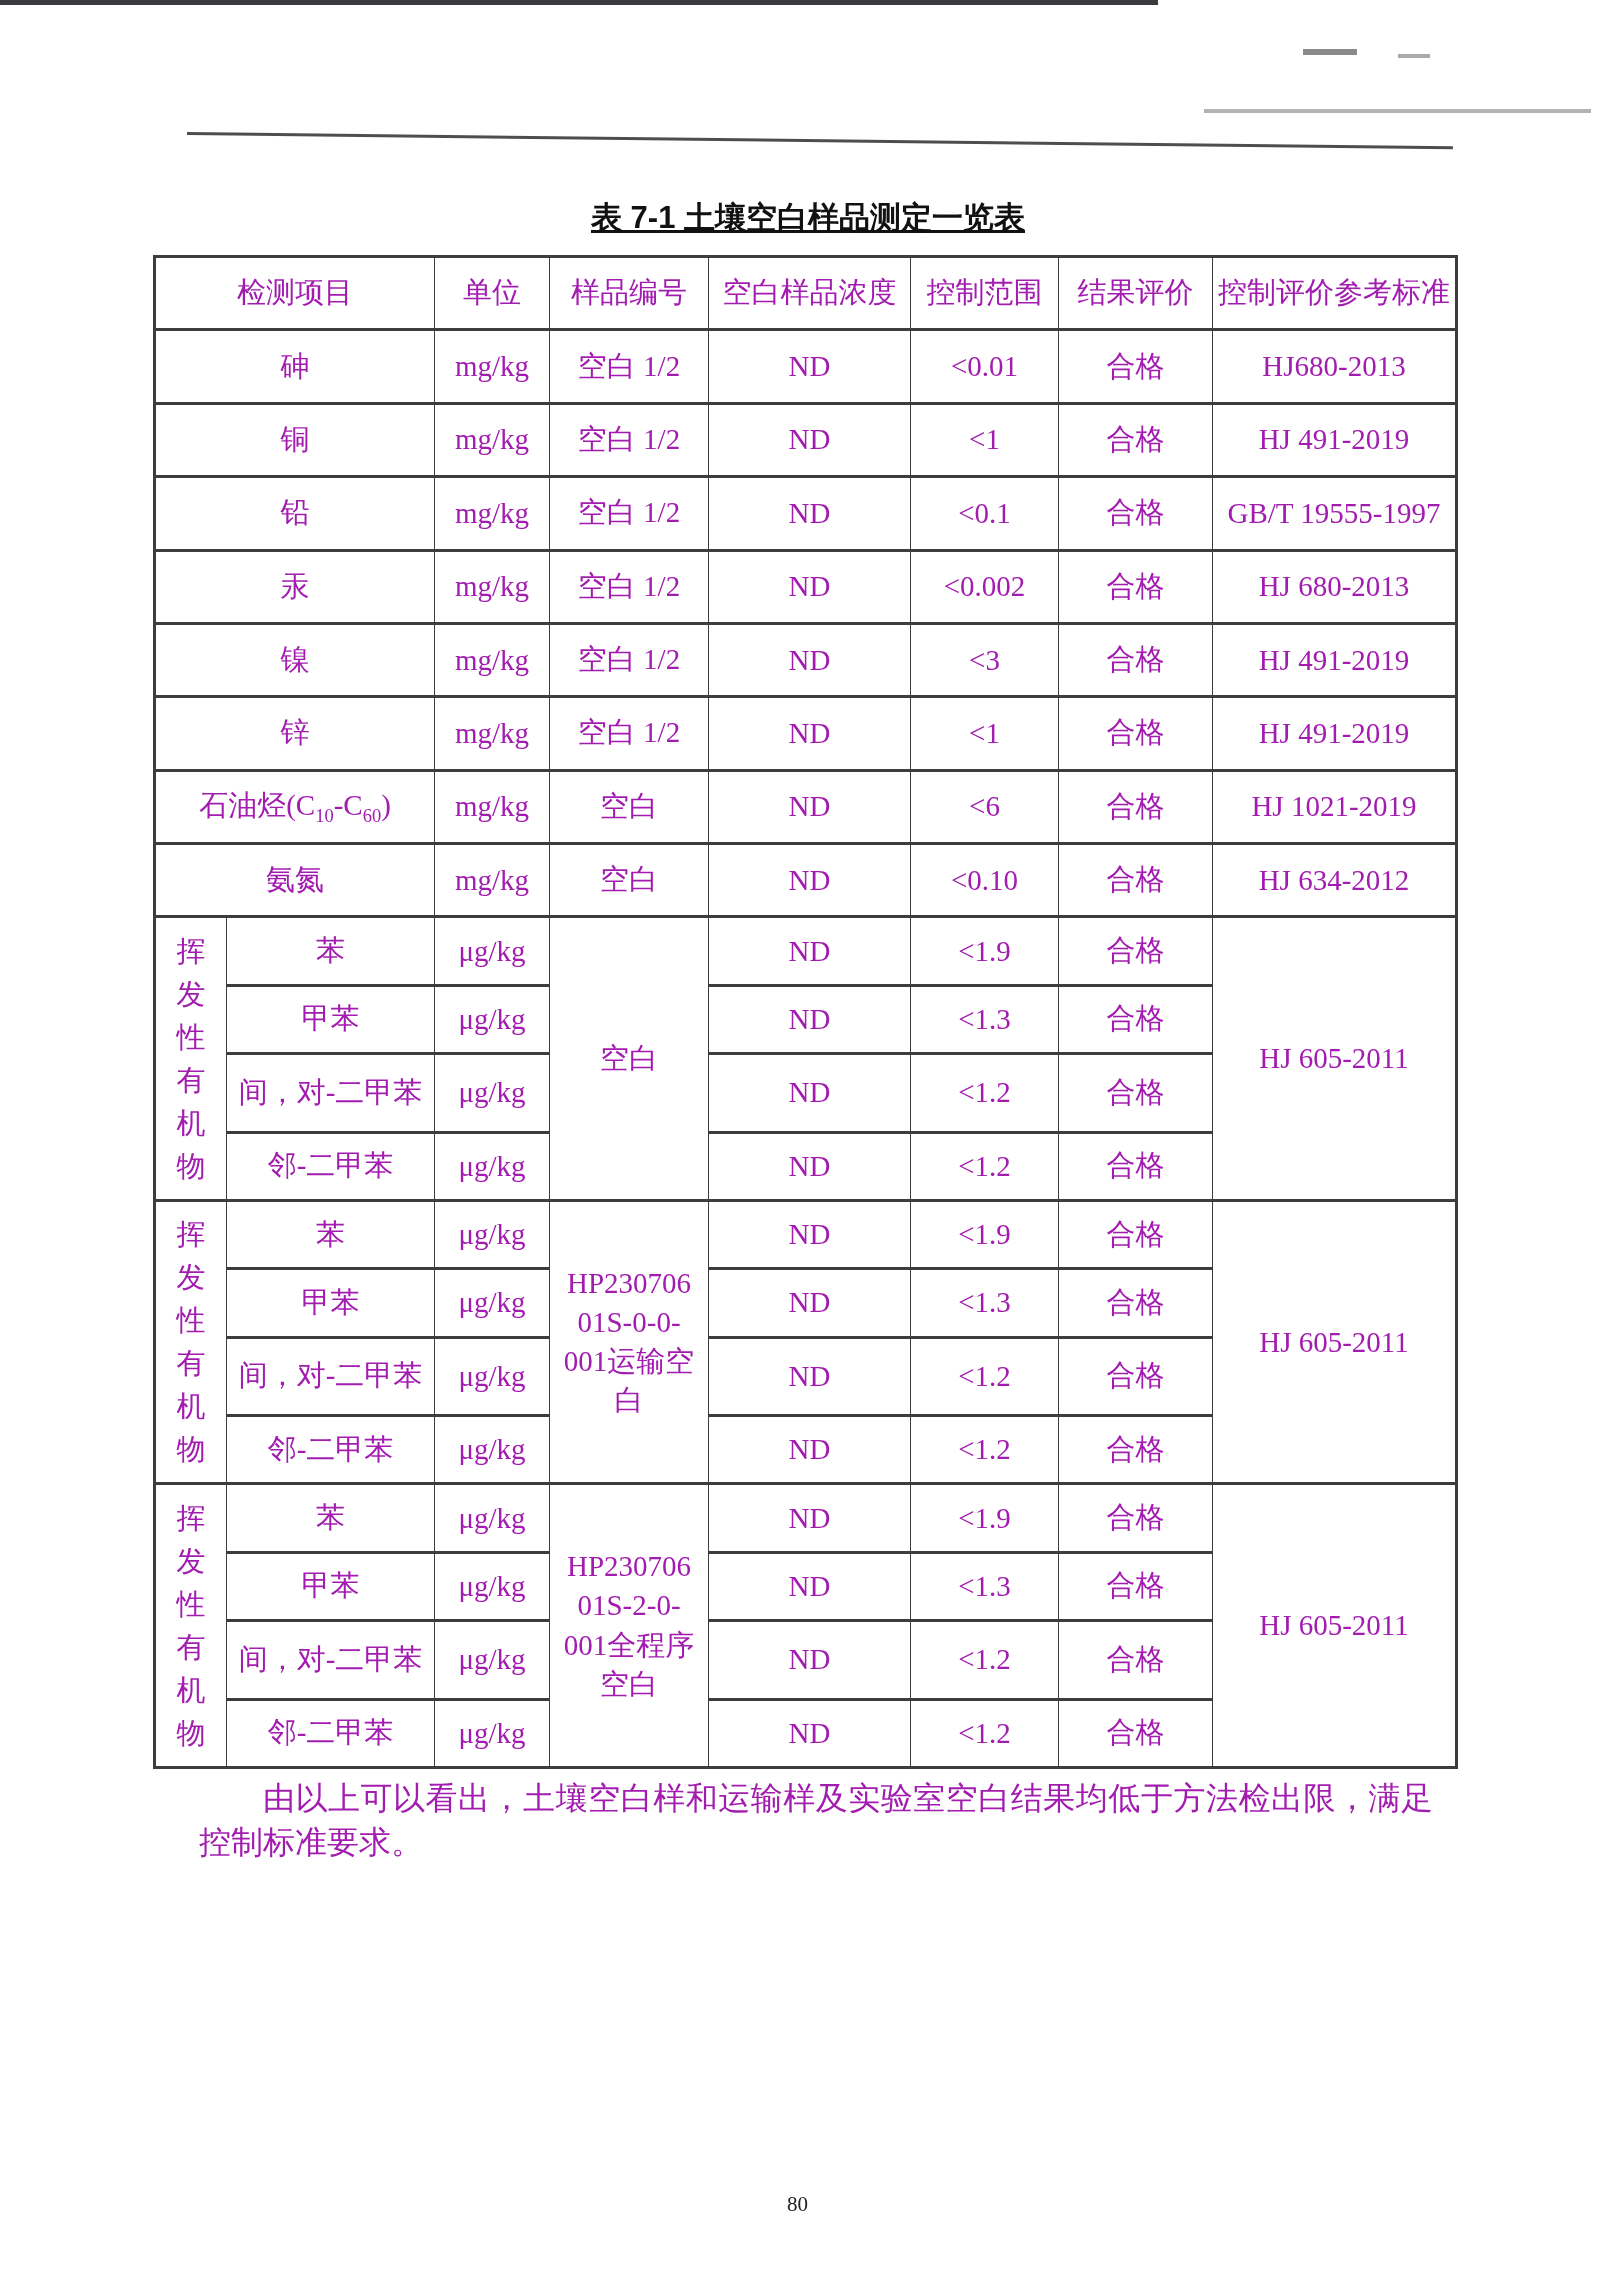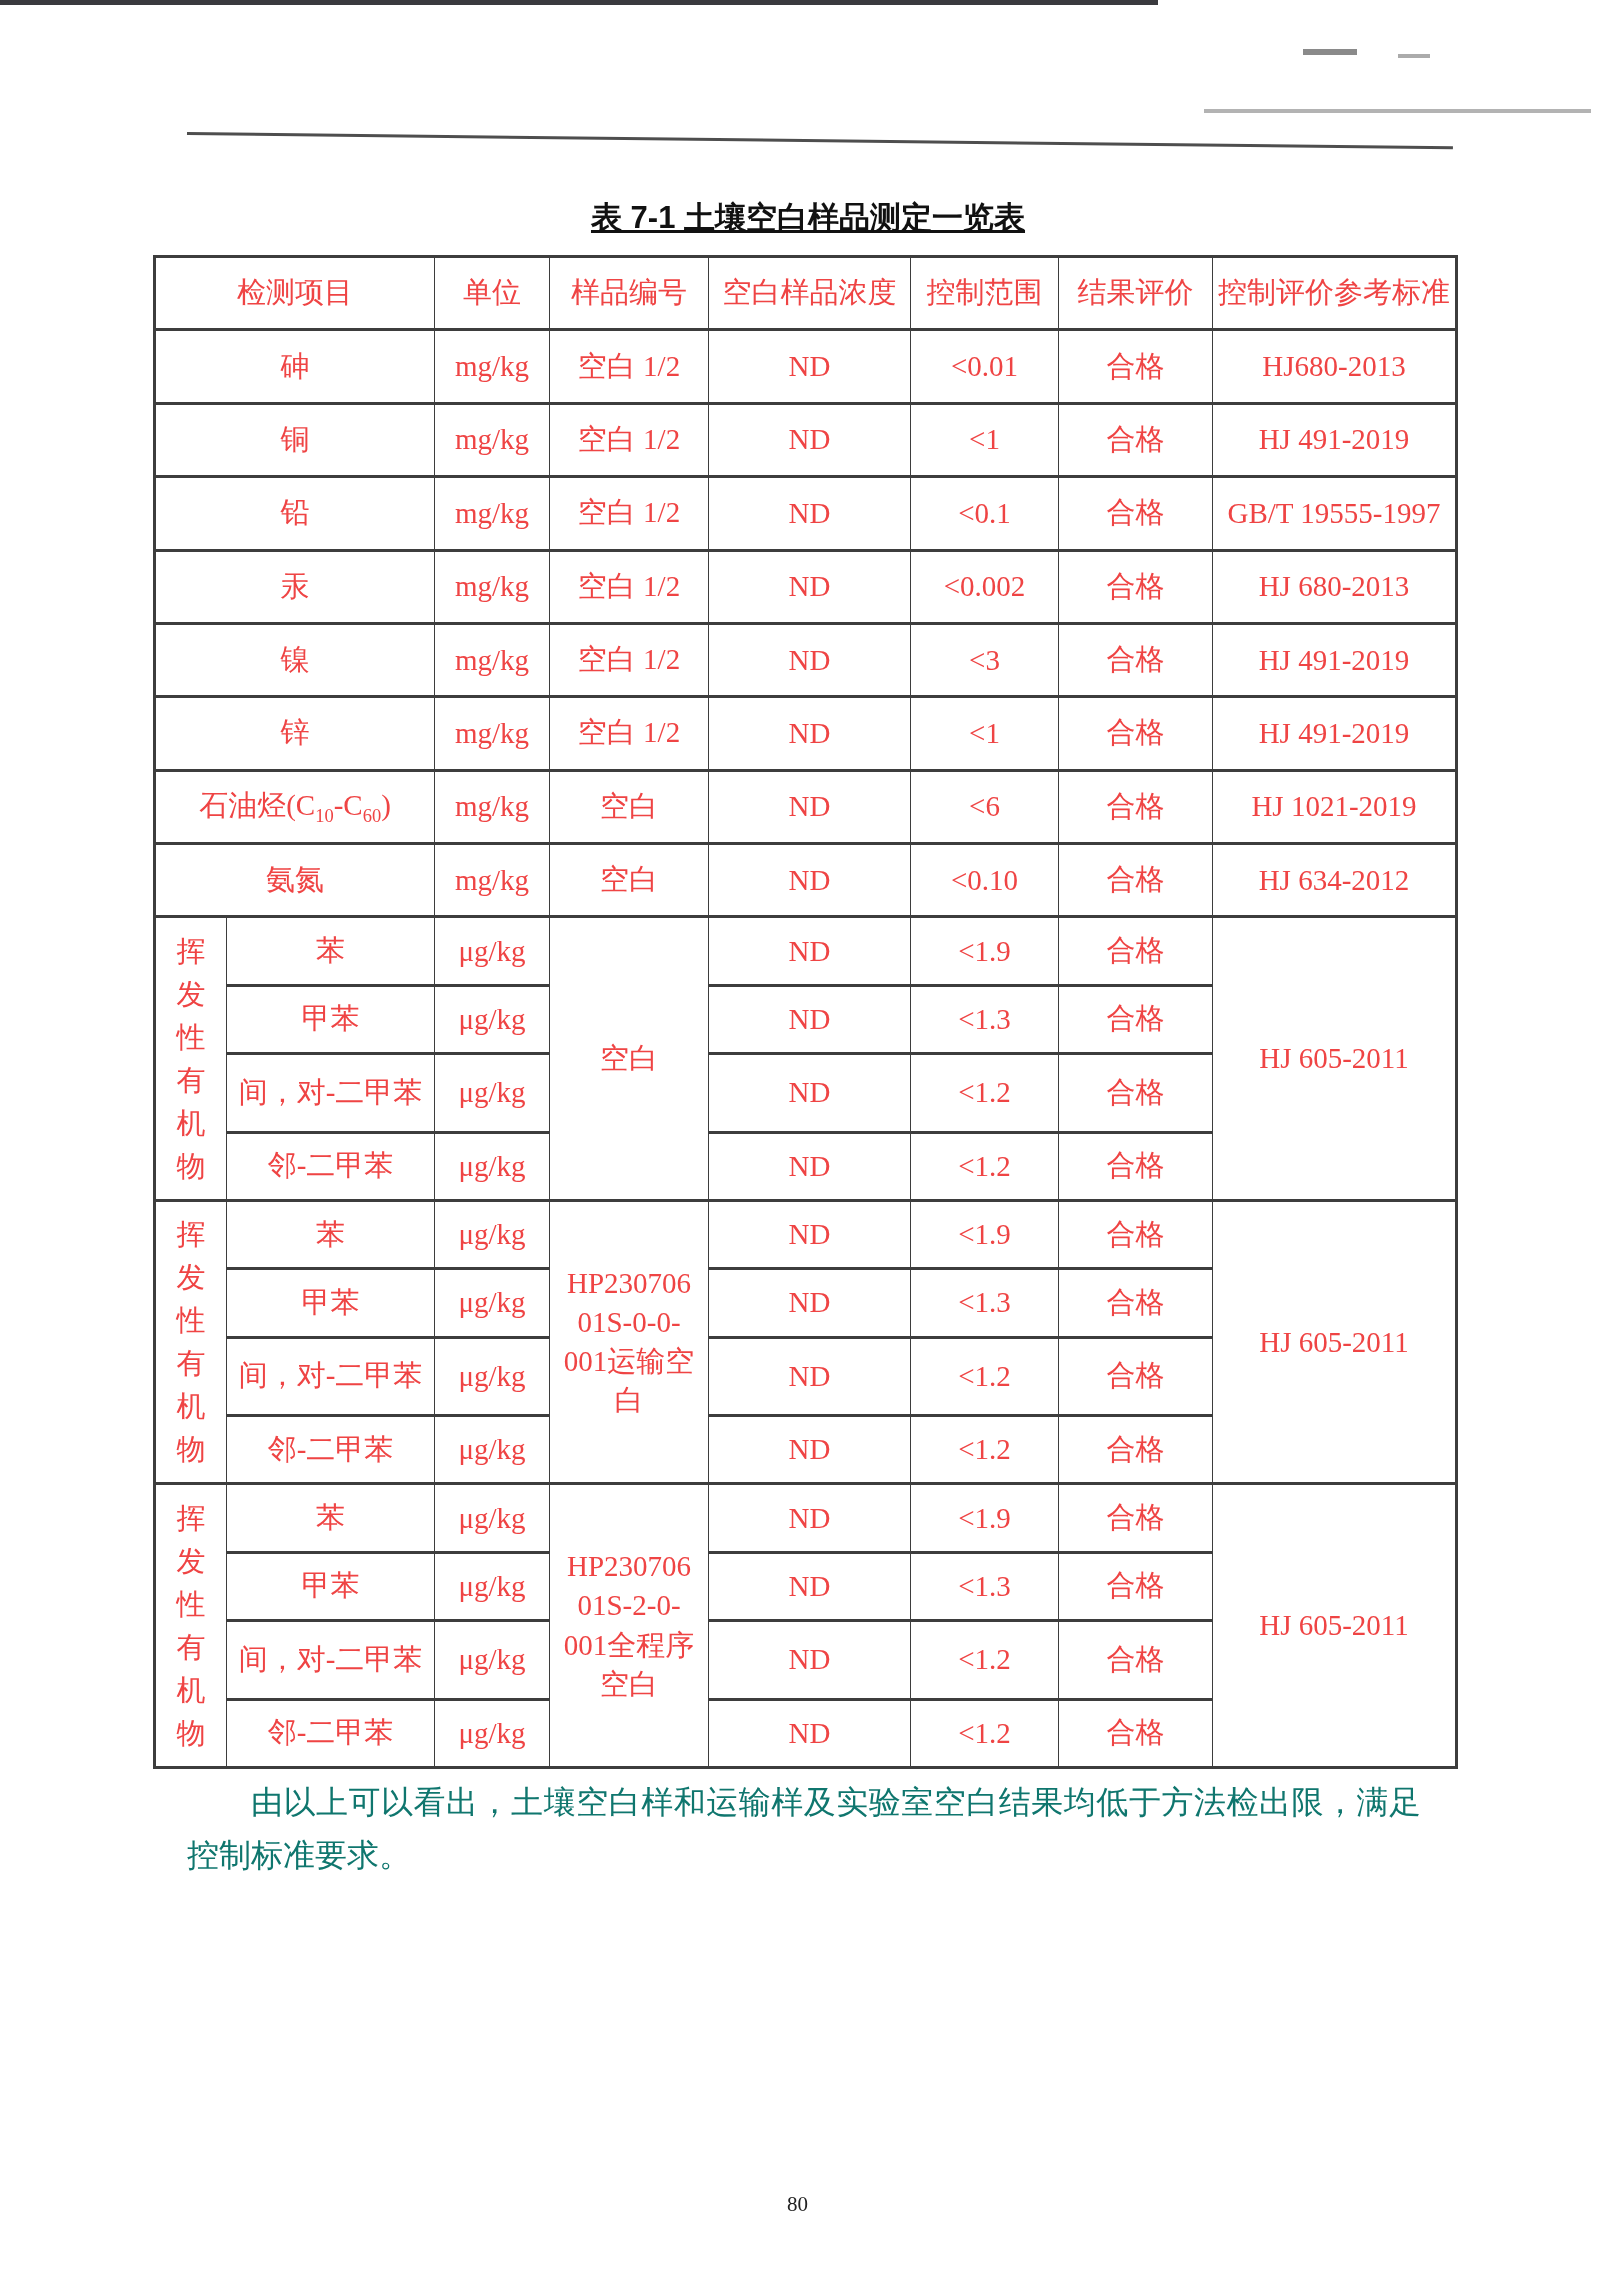--- a/index.html
+++ b/index.html
@@ -29,21 +29,21 @@
     text-align:center; font-size:31px; font-weight:bold;
     font-family:"Liberation Sans","DejaVu Sans",sans-serif;
     color:#111;
     text-decoration:underline;
   }
 
   
   .tbl-wrap { position:absolute; left:153px; top:255px; }
   table.blank-table {
     border-collapse:collapse; table-layout:fixed; width:1303px;
-    font-size:29px; color:#ef4444;
+    font-size:29px; color:#a21caf;
   }
   .blank-table td, .blank-table th {
     border:solid #3d3d3d;
     border-width:3.4px 1.7px 3.4px 1.7px;
     text-align:center; vertical-align:middle;
     padding:1.7px 5px; font-weight:normal;
     overflow:hidden;
   }
   .blank-table { border:3.4px solid #3d3d3d; }
   tr.hdr  > * { height:67px; }
@@ -54,23 +54,23 @@
   .vtext {
     display:inline-block; width:32px;
     line-height:43px; word-break:break-all;
     text-align:center;
   }
   .sample-cell { white-space:pre-line; line-height:1.35; }
   .blank-table sub { font-size:18.5px; }
 
   
   .closing {
-    position:absolute; left:187px; top:1776px; width:1234px;
-    font-size:32px; line-height:53px; text-indent:64px;
-    text-align:justify; color:#0f766e;
+    position:absolute; left:199px; top:1776px; width:1234px;
+    font-size:32px; line-height:44px; text-indent:64px;
+    text-align:justify; color:#a21caf;
   }
   .folio {
     position:absolute; left:0; top:2192px; width:1595px;
     text-align:center; font-size:21px; color:#222;
   }
 </style>
 </head>
 <body>
 
 <div class="page">

